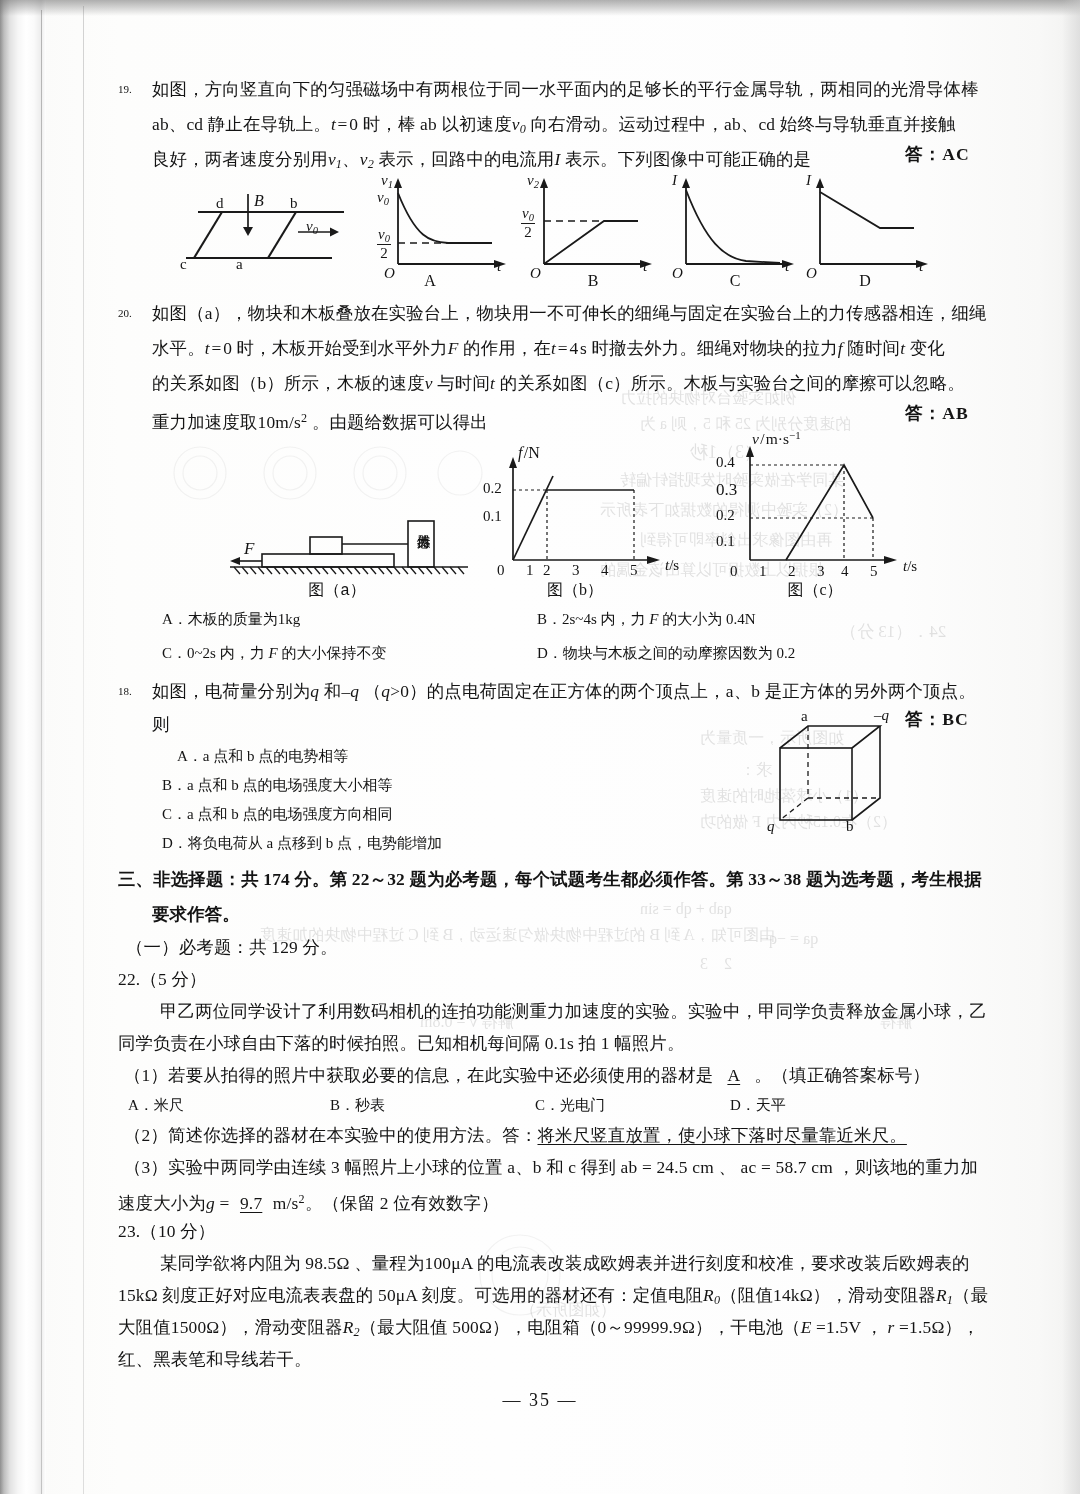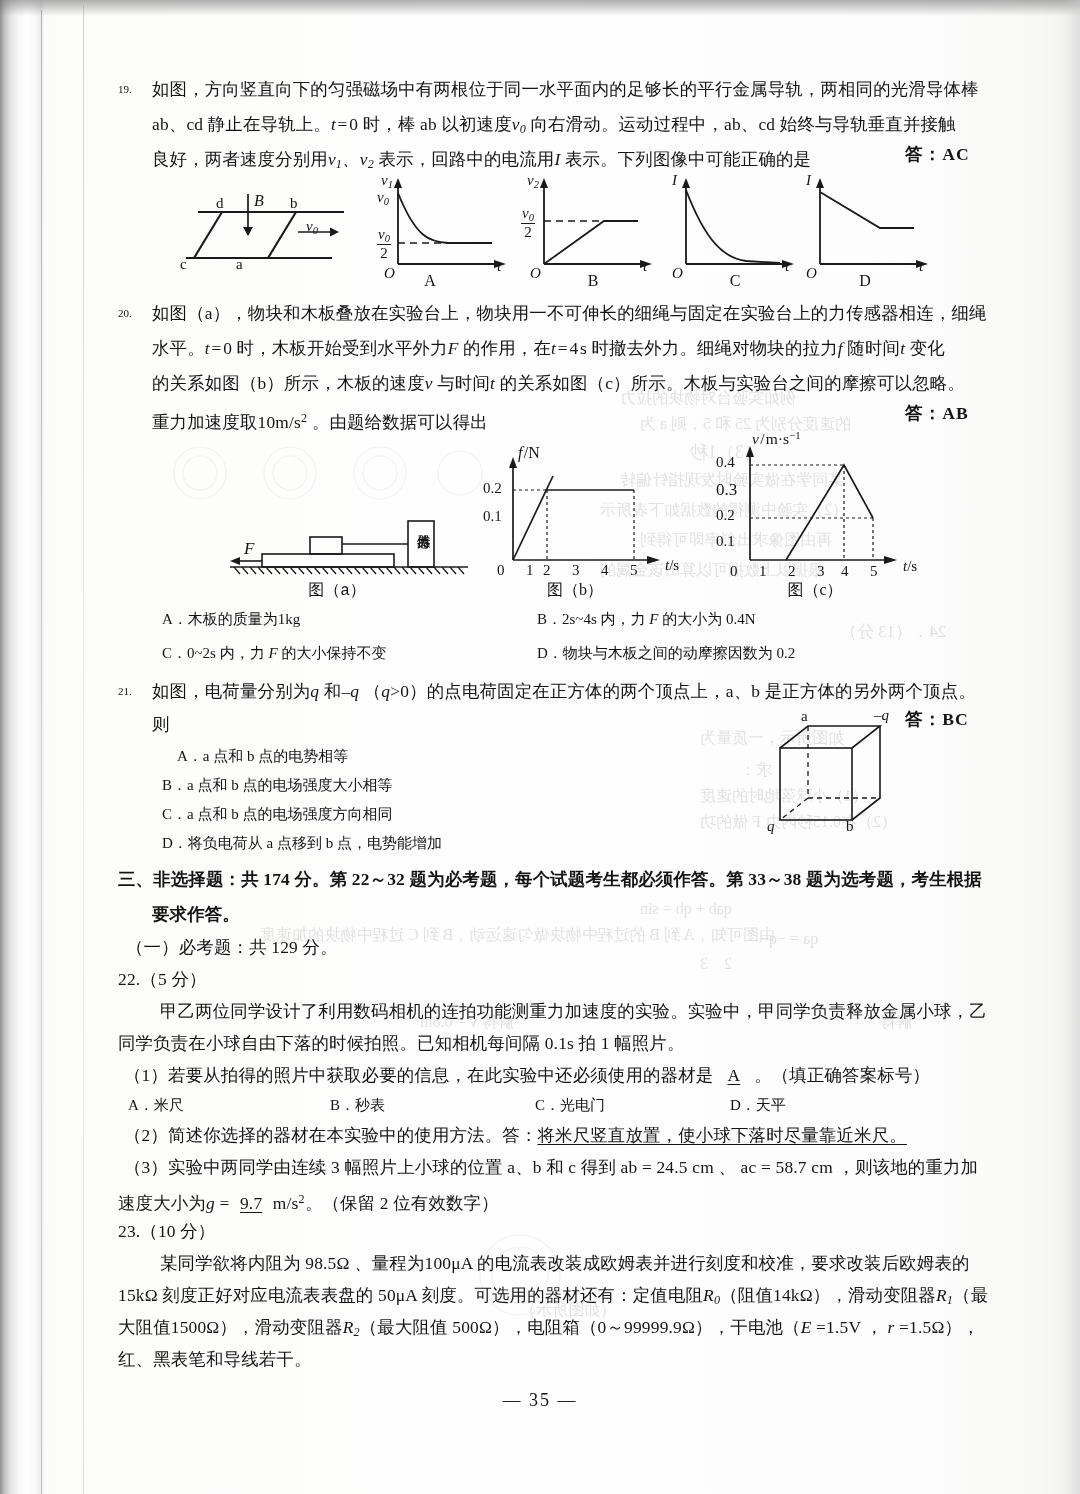--- a/index.html
+++ b/index.html
@@ -422,21 +422,21 @@
     <div class="lbl" style="left:841px;top:563px;font-size:15px;">4</div>
     <div class="lbl" style="left:870px;top:563px;font-size:15px;">5</div>
     <div class="lbl" style="left:903px;top:558px;font-size:15px;"><i>t</i>/s</div>
     <div class="figcap" style="left:760px;top:580px;width:110px;">图（c）</div>
 
     <div class="opt" style="left:162px;top:602px;">A．木板的质量为1kg</div>
     <div class="opt" style="left:537px;top:602px;">B．2s~4s 内，力 <i>F</i> 的大小为 0.4N</div>
     <div class="opt" style="left:162px;top:636px;">C．0~2s 内，力 <i>F</i> 的大小保持不变</div>
     <div class="opt" style="left:537px;top:636px;">D．物块与木板之间的动摩擦因数为 0.2</div>
 
-    <div class="num" style="left:118px;top:674px;">21.</div>
+    <div class="num" style="left:118px;top:674px;">18.</div>
     <div class="q" style="left:152px;top:674px;width:860px;">
       <span>如图，电荷量分别为</span><i class="it">q</i>
       <span>和</span>–<i class="it">q</i>
       <span>（</span><i class="it">q</i>&gt;0<span>）的点电荷固定在正方体的两个顶点上，a、b 是正方体的另外两个顶点。</span>
     </div>
     <div class="q" style="left:152px;top:707px;">则</div>
     <div class="ans" style="left:905px;top:707px;">答：BC</div>
 
     <div class="opt" style="left:162px;top:739px;margin-left:15px;">A．a 点和 b 点的电势相等</div>
     <div class="opt" style="left:162px;top:768px;font-family:Liberation Serif, serif;">B．a 点和 b 点的电场强度大小相等</div>

